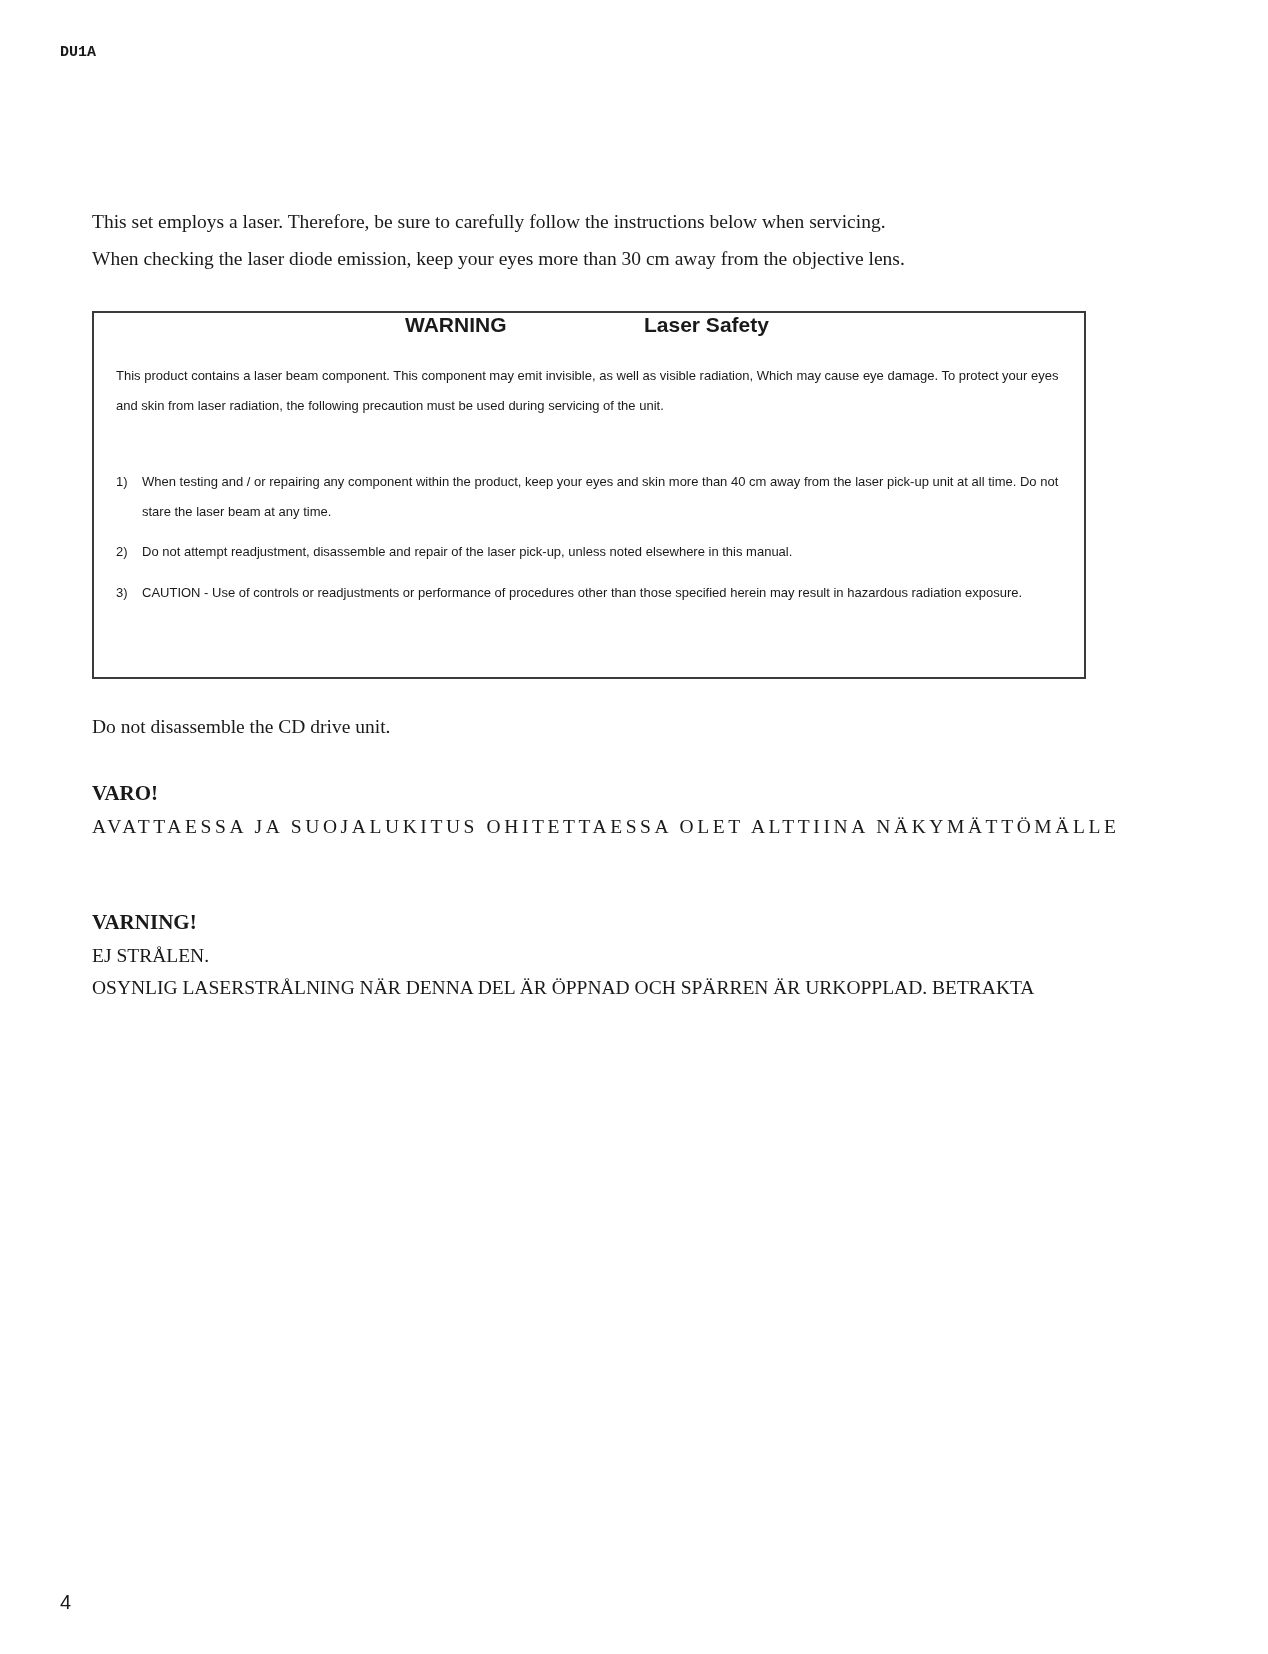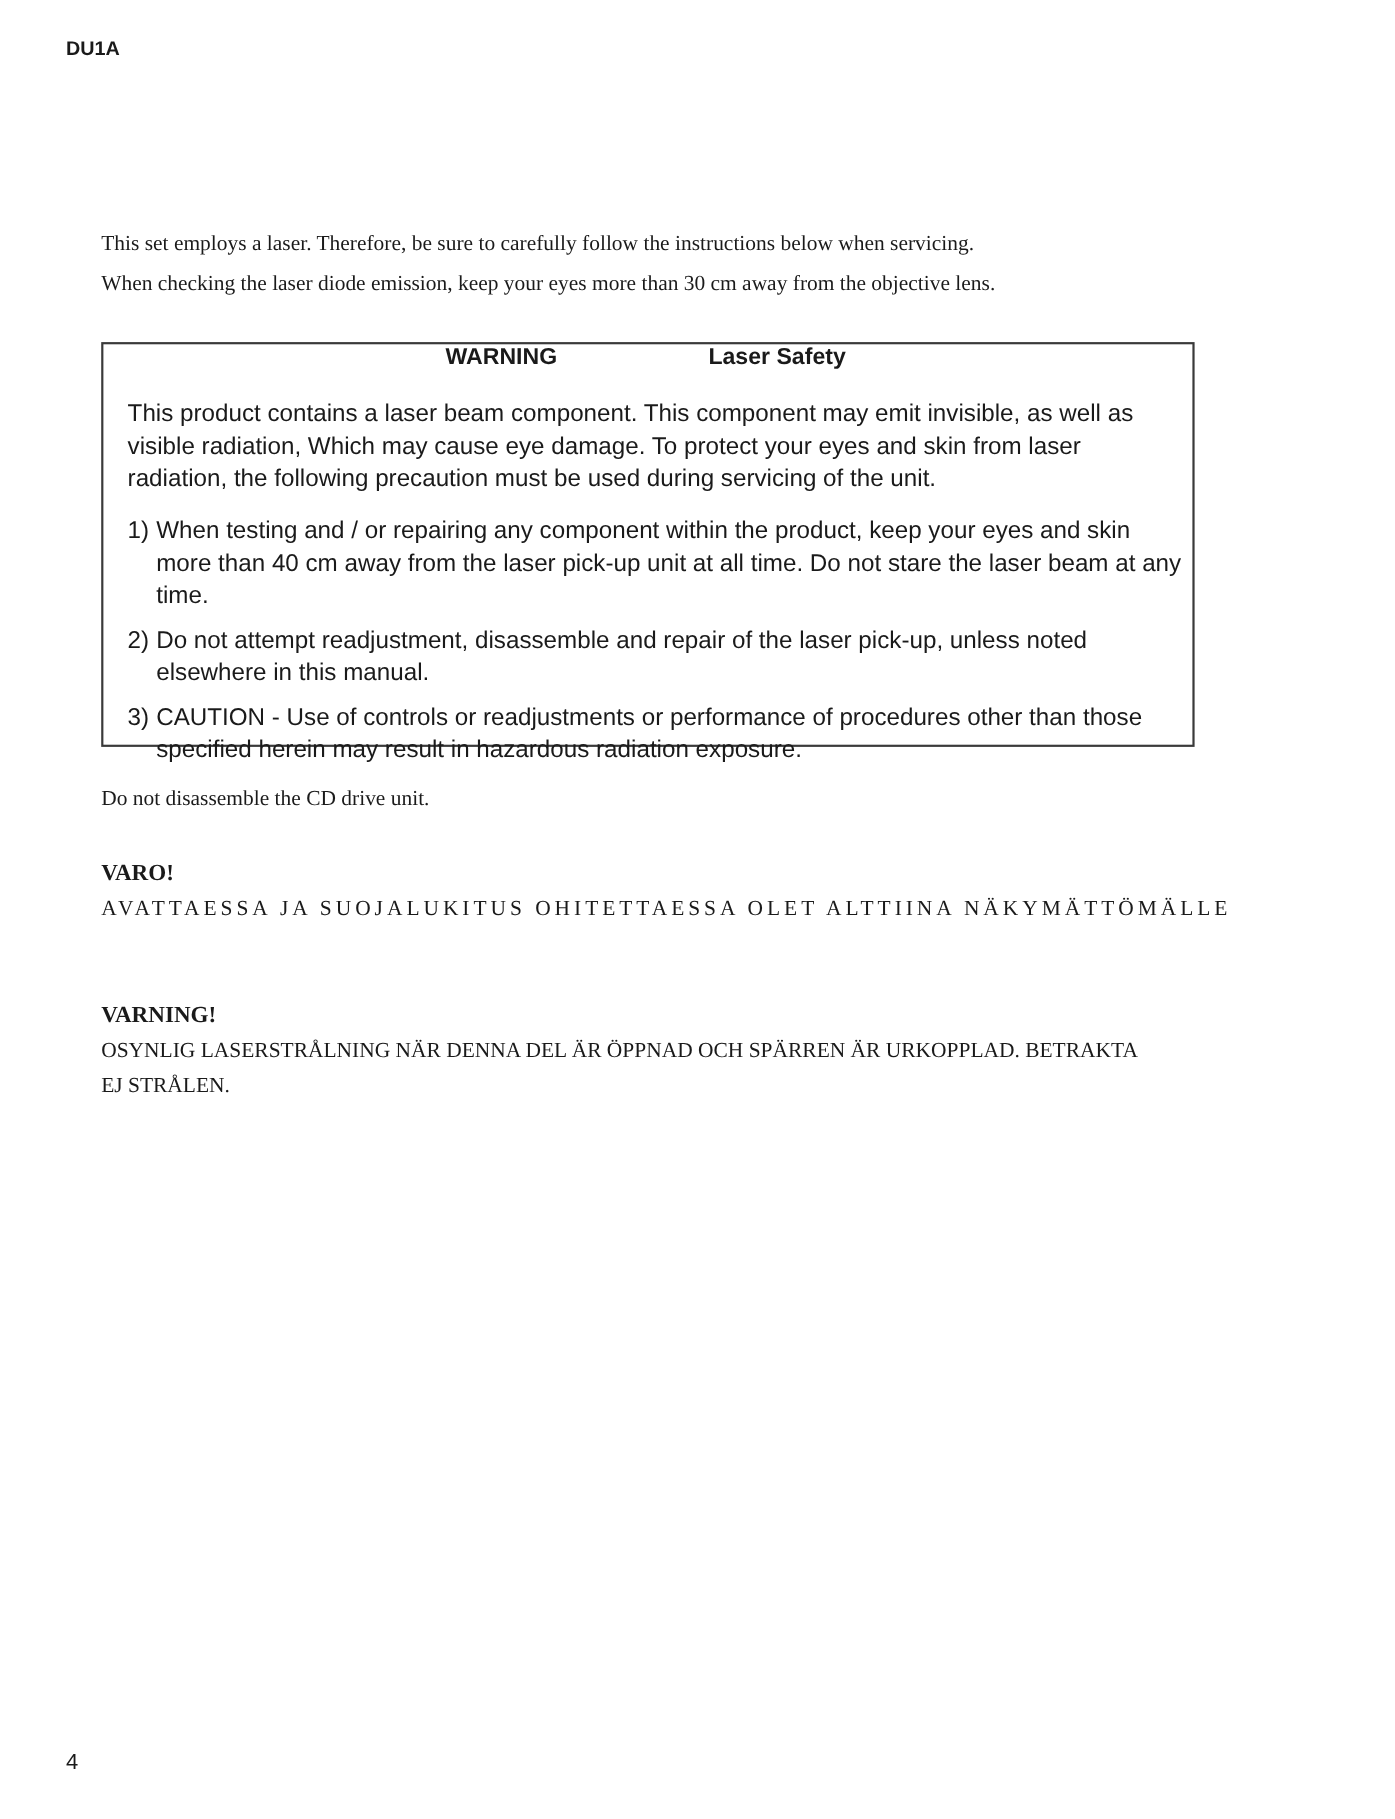--- a/index.html
+++ b/index.html
@@ -1,25 +1,25 @@
 <!DOCTYPE html>
 <html><head>
   <meta charset="utf-8">
   <style>
     html, body { margin: 0; padding: 0; background: #ffffff; }
     body { width: 1268px; height: 1654px; position: relative; overflow: hidden; color: #1a1a1a; }
     .abs { position: absolute; }
-    .header-code { left: 60px; top: 34px; font-family: Liberation Sans, sans-serif; font-weight: bold; font-size: 18px; }
+    .header-code { left: 60px; top: 44px; font-family: Liberation Mono, monospace; font-weight: bold; font-size: 15px; }
     .serif { font-family: "Liberation Serif", serif; font-size: 19.5px; line-height: 37px; }
     .intro { left: 92px; top: 203px; }
     .box { left: 92px; top: 311px; width: 990px; height: 364px; border: 2px solid #3a3a3a; box-sizing: content-box; }
     .box-title { position: absolute; top: 0; left: 0; width: 100%; height: 30px; font-family: "Liberation Sans", sans-serif; font-weight: bold; font-size: 21px; }
     .box-title .w { position: absolute; left: 311px; top: 0; }
     .box-title .l { position: absolute; left: 550px; top: 0; }
-    .sans { font-family: "Liberation Sans", sans-serif; font-size: 22px; line-height: 29.5px; }
+    .sans { font-family: "Liberation Sans", sans-serif; font-size: 13px; line-height: 29.5px; }
     .box-para { position: absolute; left: 22px; top: 48px; width: 960px; }
     .box-list { position: absolute; left: 22px; top: 154px; width: 960px; margin: 0; padding: 0; list-style: none; }
     .box-list li { position: relative; padding-left: 26px; margin-bottom: 11px; }
     .box-list li .num { position: absolute; left: 0; top: 0; }
     .note { left: 92px; top: 708px; }
     .heading { font-family: "Liberation Serif", serif; font-weight: bold; font-size: 21px; }
     .varo-h { left: 92px; top: 781px; text-align: center; }
     .varo-t { left: 92px; top: 811px; width: 1000px; }
     .varo-t .l1 { display: block; letter-spacing: 3.6px; white-space: nowrap; }
     .varo-t .l2 { display: block; white-space: nowrap; }
@@ -63,17 +63,17 @@
 
 <div class="abs serif note">Do not disassemble the CD drive unit.</div>
 
 <div class="abs heading varo-h">VARO!</div>
 <div class="abs serif tight varo-t">
   <span class="l1">AVATTAESSA JA SUOJALUKITUS OHITETTAESSA OLET ALTTIINA NÄKYMÄTTÖMÄLLE</span>
 </div>
 
 <div class="abs heading varning-h">VARNING!</div>
 <div class="abs serif tight varning-t">
+  <span>EJ STRÅLEN.</span>
   <span>OSYNLIG LASERSTRÅLNING NÄR DENNA DEL ÄR ÖPPNAD OCH SPÄRREN ÄR URKOPPLAD. BETRAKTA</span>
-  <span>EJ STRÅLEN.</span>
 </div>
 
 <div class="abs page-num">4</div>
 
 </body></html>

